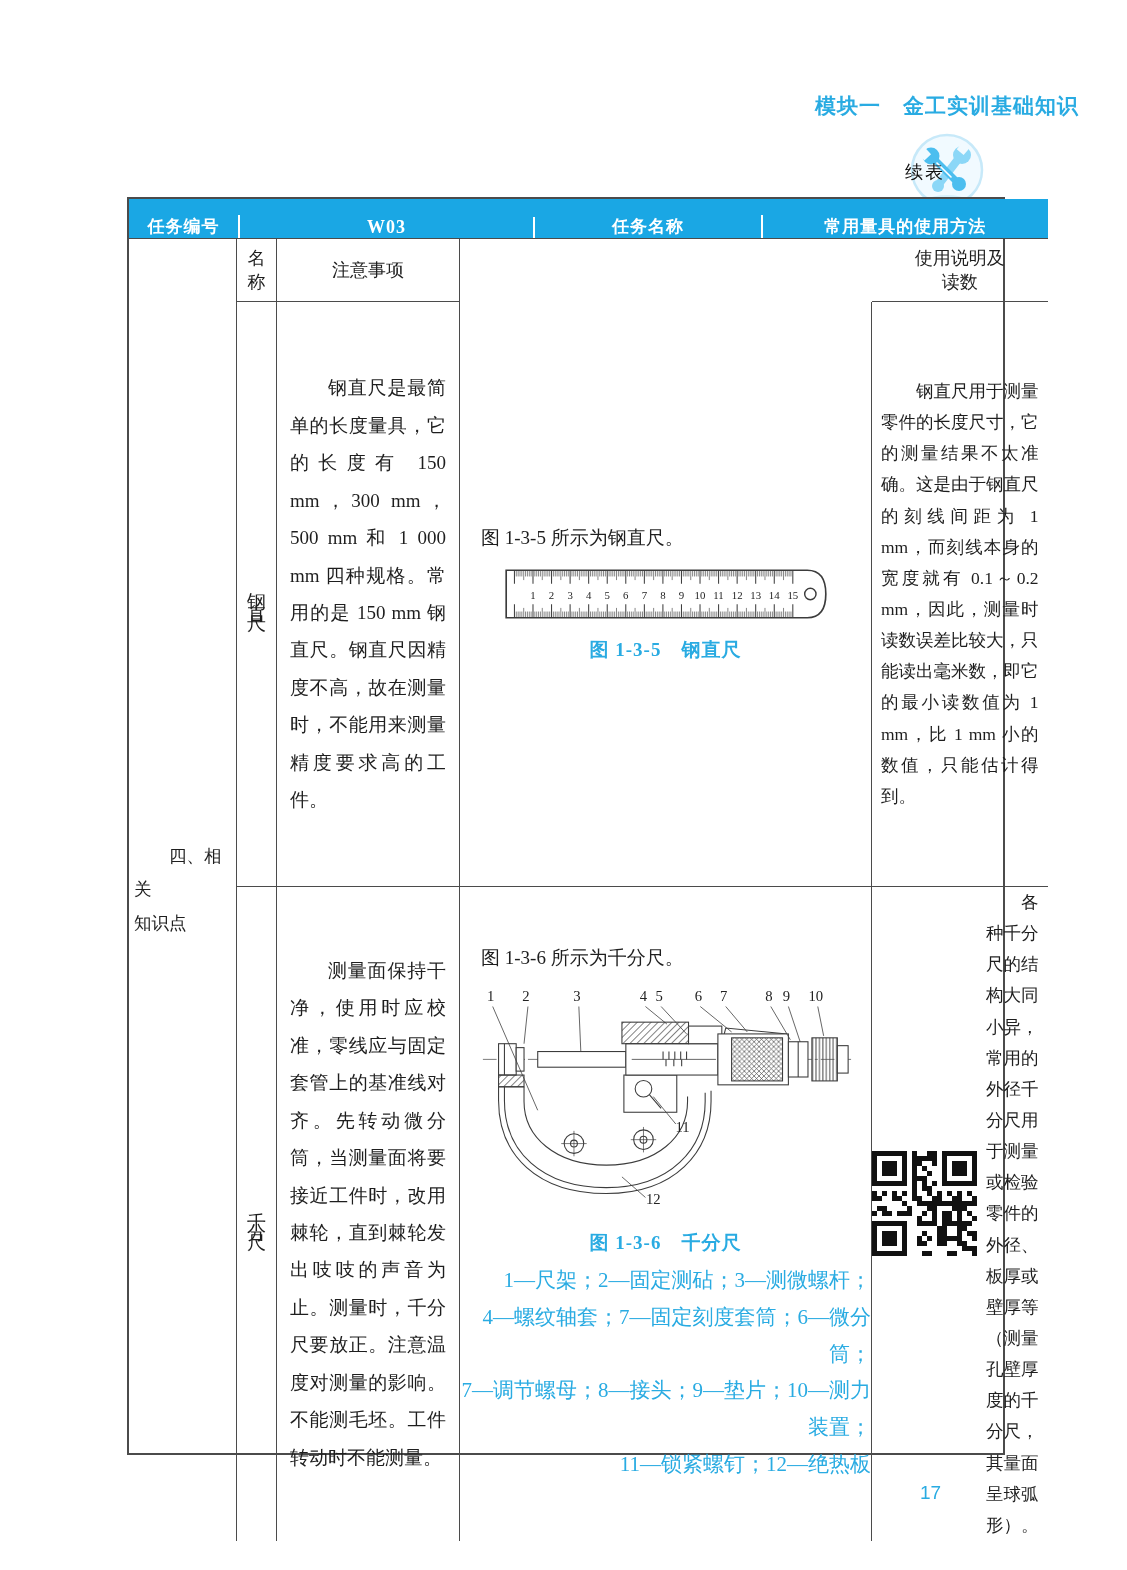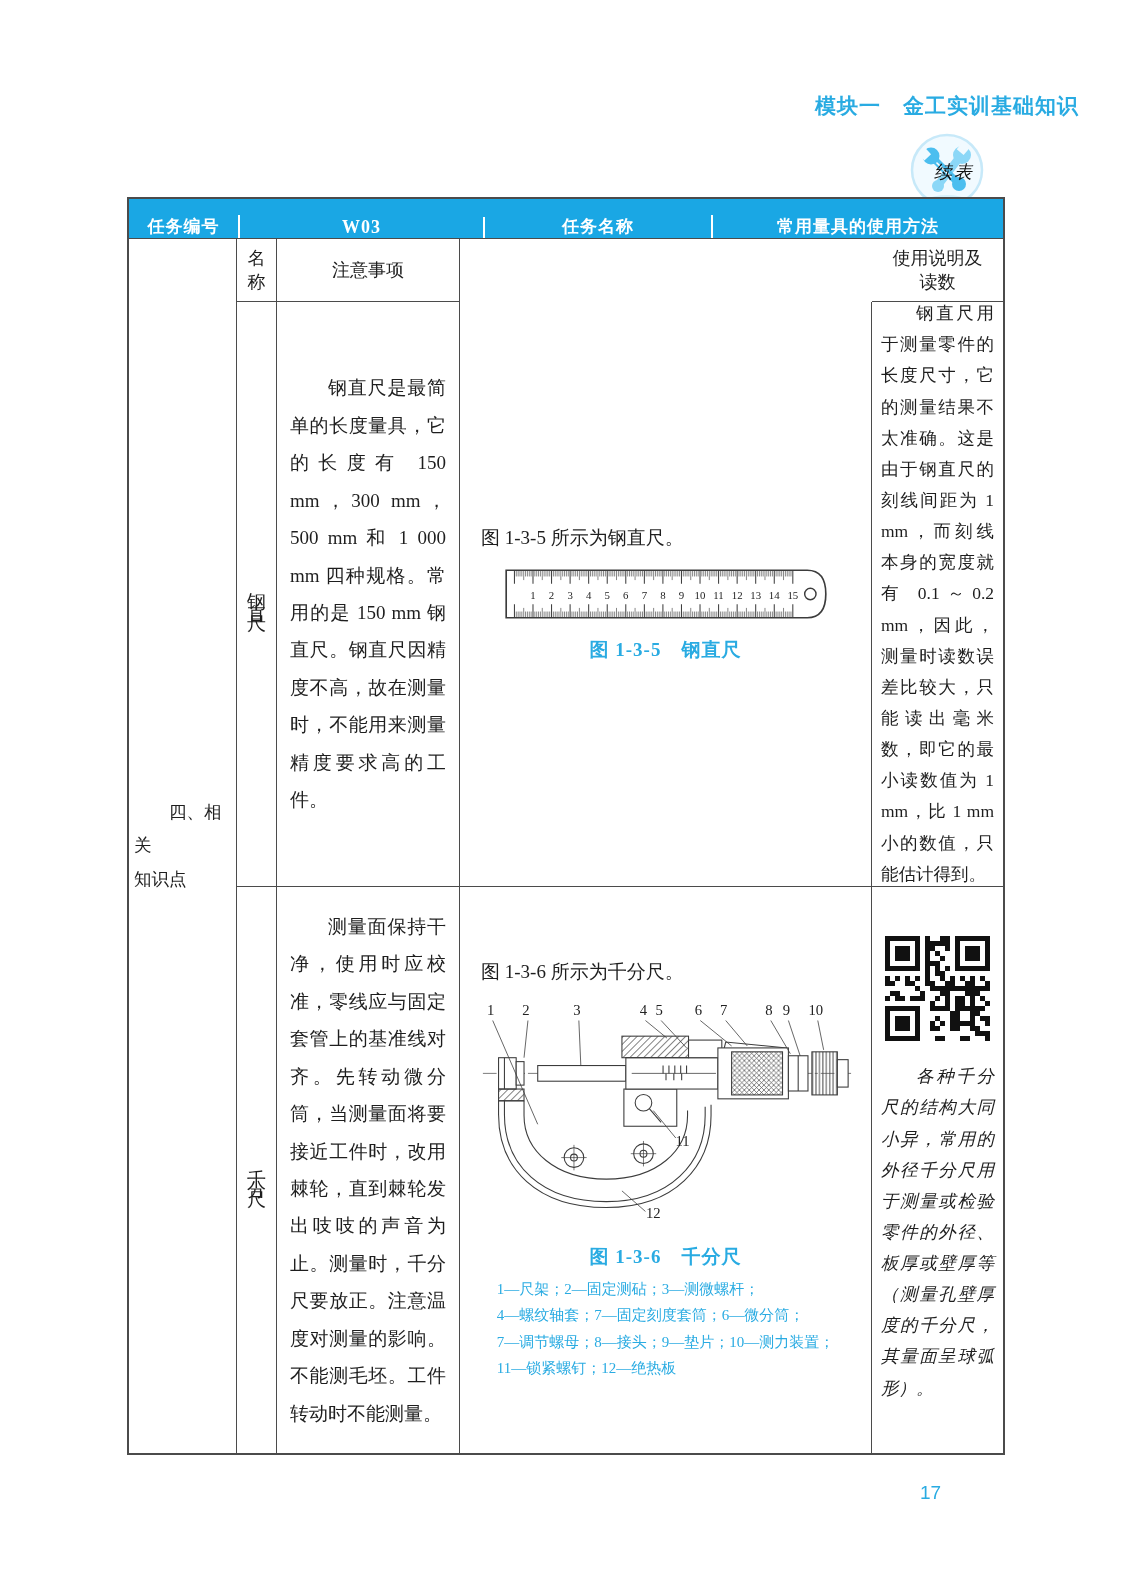--- a/index.html
+++ b/index.html
@@ -6,65 +6,65 @@
   .page{
     position:relative;width:1127px;height:1570px;background:#fff;overflow:hidden;
     font-family:"Liberation Serif","DejaVu Serif",serif;color:#1e1e1e;
   }
   
   .runhead{position:absolute;top:92px;right:48px;display:flex;align-items:center;gap:10px;flex-direction:column;}
   .runhead .title{
     font-family:"Liberation Sans","DejaVu Sans",sans-serif;
     font-size:21px;font-weight:600;color:var(--accent,#29ABE2);letter-spacing:1px;
   }
-  .contd{position:absolute;top:160px;right:153px;font-size:18px;letter-spacing:2px;color:#111;font-style:italic;}
+  .contd{position:absolute;top:160px;right:182px;font-size:18px;letter-spacing:2px;color:#111;}
   .pageno{position:absolute;top:1482px;left:920px;font-family:"Liberation Sans","DejaVu Sans",sans-serif;
     font-size:19px;color:var(--accent,#29ABE2);}
   
   .tbl{
     position:absolute;left:127px;top:197px;width:878px;height:1258px;box-sizing:border-box;
     border:2px solid #4b4b4b;
     display:grid;
     grid-template-columns:108px 40px 183px 412px 1fr;
     grid-template-rows:40px 63px 585px 1fr;
   }
   .bluerow{
     grid-column:1/-1;grid-row:1;background:var(--header-bg,#1AA7E4);
     display:flex;align-items:flex-end;border-bottom:1px solid #4b4b4b;box-sizing:border-box;
   }
   .bluecell{
     display:flex;align-items:center;justify-content:center;color:#fff;
     font-family:"Liberation Sans","DejaVu Sans",sans-serif;font-size:17px;font-weight:600;letter-spacing:1px;
     box-sizing:border-box;
   }
   .bc1{width:111px;border-right:2px solid #fff;}
-  .bc2{width:245px;border-right:2px solid #fff;font-family:"Liberation Serif","DejaVu Serif",serif;font-size:18px;font-weight:700;}
+  .bc2{width:295px;border-right:2px solid #fff;font-family:"Liberation Serif","DejaVu Serif",serif;font-size:18px;font-weight:700;}
   .bc3{width:228px;border-right:2px solid #fff;}
   .bc4{flex:1;}
   .cell{box-sizing:border-box;display:flex;align-items:center;justify-content:center;}
   .br{border-right:1px solid #4b4b4b;}
   .bb{border-bottom:1px solid #4b4b4b;}
   .sectioncell{grid-column:1;grid-row:2/5;}
   .sectiontext{white-space:pre-line;text-indent:2em;font-size:17.5px;line-height:1.9;width:100%;padding:0 5px;box-sizing:border-box;}
   .colhead{font-size:18px;line-height:1.35;text-align:center;white-space:pre-line;}
   .vname{writing-mode:vertical-rl;text-orientation:upright;font-size:19px;letter-spacing:11px;}
   .para{
     text-indent:2em;text-align:justify;font-size:19px;line-height:1.97;width:100%;
     padding:0 13px;box-sizing:border-box;
   }
   .usagepara{
     text-indent:2em;text-align:justify;font-size:17.5px;line-height:1.78;width:100%;
     padding:0 9px;box-sizing:border-box;
   }
   .figcell{flex-direction:column;}
   .figintro{align-self:flex-start;margin-left:21px;font-size:19px;margin-bottom:12px;}
   .figcaption{font-size:19px;font-weight:700;color:var(--accent,#29ABE2);margin-top:12px;letter-spacing:1px;}
-  .legend{margin-top:6px;text-align:left;color:var(--accent,#29ABE2);font-size:15px;line-height:1.75;}
+  .legend{margin-top:6px;text-align:right;color:var(--accent,#29ABE2);font-size:21px;line-height:1.75;}
   .qrwrap{margin-bottom:16px;}
-  .usagecol2{flex-direction:column;justify-content:center;font-style:italic;}
+  .usagecol2{justify-content:center;}
 </style>
 </head>
 <body>
 
 <div class="page">
 
   <div class="runhead">
     <span class="title">模块一　金工实训基础知识</span>
     <svg width="82" height="80" viewBox="0 0 80 80">
       <circle cx="40" cy="40" r="35" fill="#f1faff" stroke="#c7e9f9" stroke-width="2.5"></circle>

